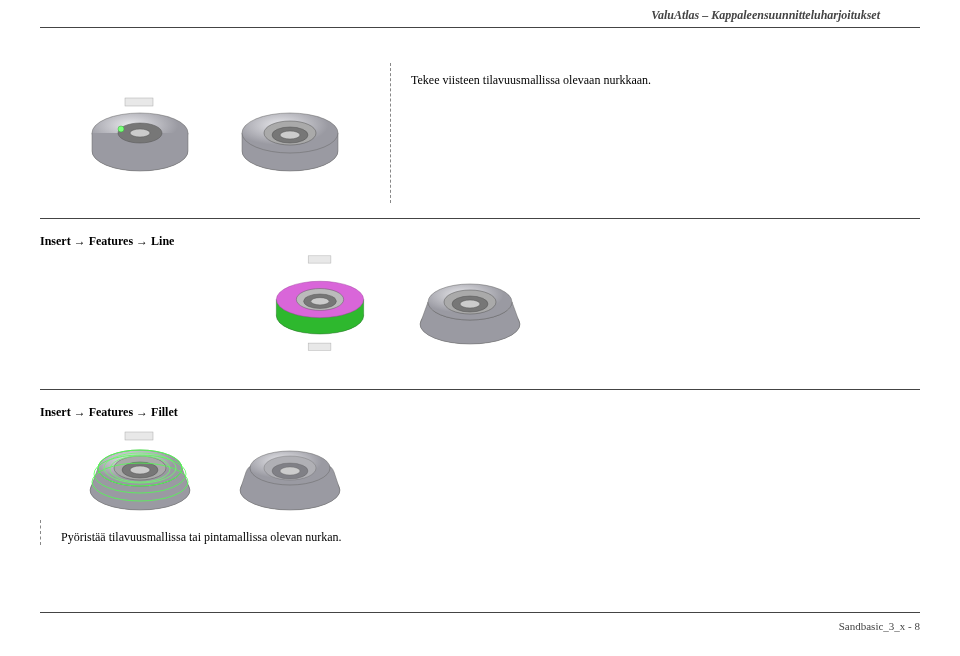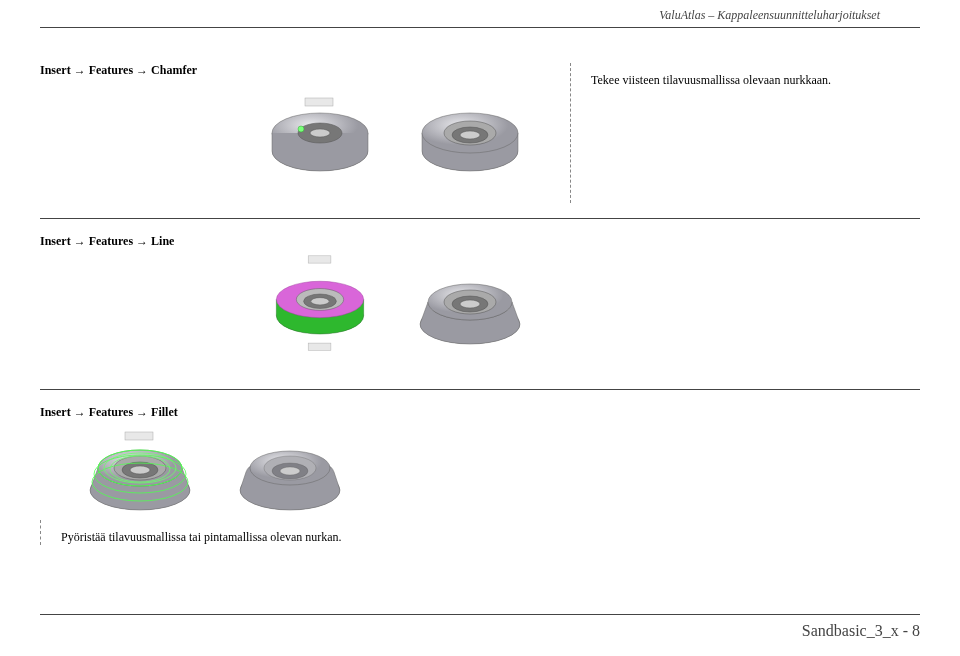--- a/index.html
+++ b/index.html
@@ -13,20 +13,21 @@
     box-sizing: border-box;
   }
   .header {
     text-align: right;
     padding: 8px 40px 4px 0;
     font-style: italic;
     font-size: 12px;
     color: #444;
     border-bottom: 1px solid #444;
     margin: 0 40px;
+    font-weight: bold;
   }
   .content {
     padding: 20px 40px 0 40px;
   }
   .row {
     display: flex;
     border-bottom: 1px solid #444;
     min-height: 140px;
     padding: 15px 0;
   }
@@ -52,23 +53,23 @@
     font-size: 12px;
     padding-left: 20px;
     border-left: 1px dashed #888;
     display: flex;
     flex-direction: column;
     justify-content: flex-start;
     padding-top: 10px;
   }
   .footer {
     position: absolute;
-    bottom: 16px;
+    bottom: 24px;
     right: 40px;
-    font-size: 16px;
+    font-size: 11px;
     color: #444;
   }
   .footer .line {
     border-top: 1px solid #444;
     width: 880px;
     margin-bottom: 5px;
     position: absolute;
     right: 0;
     top: -8px;
   }
@@ -84,21 +85,20 @@
   }
 </style>
 </head>
 <body>
 
 <div class="header">ValuAtlas – Kappaleensuunnitteluharjoitukset</div>
 
 <div class="content">
 
   <div class="row">
-    <div class="col-left">Insert → Features → Chamfer</div>
     <div class="col-mid">
       <svg class="part" viewBox="0 0 130 100">
         <defs>
           <radialGradient id="g1" cx="40%" cy="30%">
               <stop offset="0%" stop-color="#e8e8ec"></stop>
               <stop offset="100%" stop-color="#9a9aa2"></stop>
             </radialGradient>
         </defs>
         <ellipse cx="65" cy="68" rx="48" ry="20" fill="#888"></ellipse>
         <ellipse cx="65" cy="50" rx="48" ry="20" fill="url(#g1)" stroke="#666" stroke-width="0.5"></ellipse>

